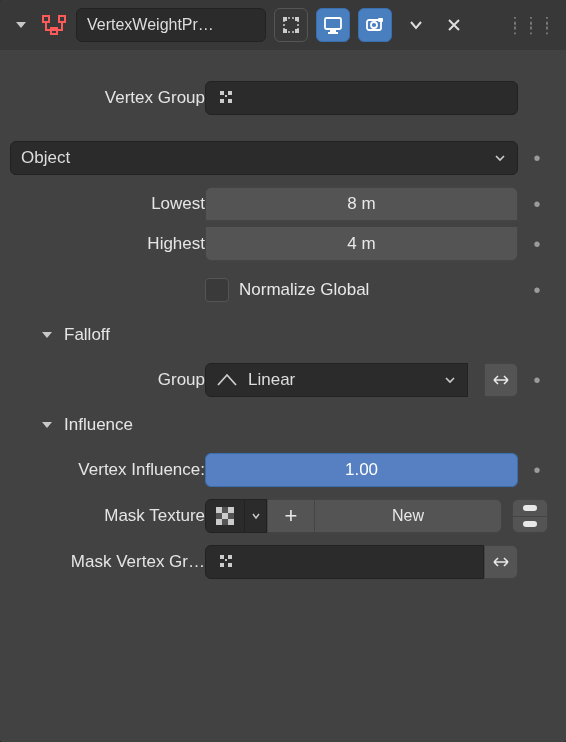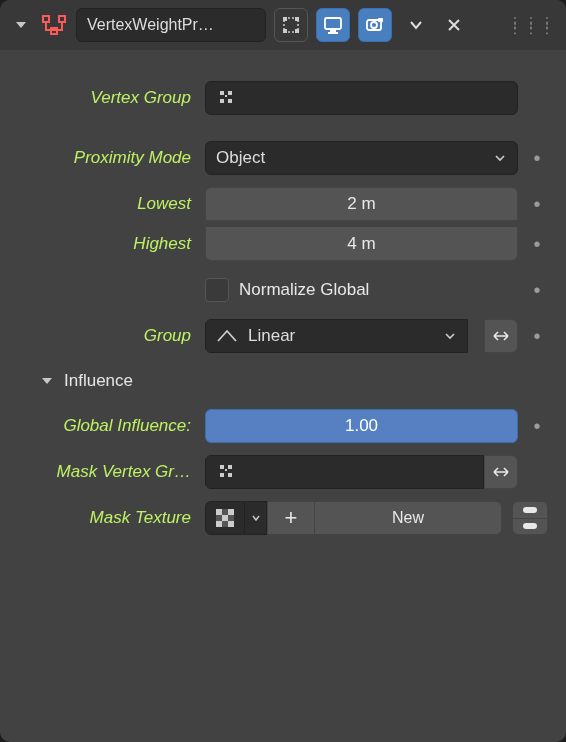--- a/index.html
+++ b/index.html
@@ -1,33 +1,33 @@
 <!DOCTYPE html>
 <html><head>
 <meta charset="utf-8">
 <style>
   html,body{margin:0;padding:0;background:#1d1d1d;}
   *{box-sizing:border-box;font-family:-apple-system,BlinkMacSystemFont,"Segoe UI",sans-serif;}
-  .panel{width:566px;height:742px;background:#424242;border-radius:10px;overflow:hidden;color:#e8e8e8;font-size:17px;}
+  .panel{width:566px;height:742px;background:#424242;border-radius:2px;overflow:hidden;color:#e8e8e8;font-size:17px;}
   
   .hdr{display:flex;align-items:center;gap:8px;background:#383838;padding:6px 10px;height:50px;}
   .hdr .expand{width:22px;height:22px;display:flex;align-items:center;justify-content:center;color:#c8c8c8;}
   .hdr .mod-icon{color:#ff5a5a;display:flex;align-items:center;justify-content:center;width:28px;}
   .hdr .name{flex:0 0 190px;height:34px;background:#2b2b2b;border:1px solid #222;border-radius:6px;display:flex;align-items:center;padding:0 10px;color:#ddd;font-size:16px;}
   .hdr .btn{width:34px;height:34px;display:flex;align-items:center;justify-content:center;border-radius:6px;color:#ddd;}
   .hdr .btn.tog{border:1px solid #555;}
   .hdr .btn.on{background:#4a7fbf;border-color:#3a6faf;color:#fff;}
   .hdr .drop{width:32px;display:flex;align-items:center;justify-content:center;color:#ddd;}
   .hdr .close{width:28px;display:flex;align-items:center;justify-content:center;color:#ddd;}
   .hdr .grip{margin-left:auto;color:#888;letter-spacing:2px;font-size:14px;line-height:6px;text-align:center;}
   .hdr .grip div{height:6px;}
   
   .body{padding:14px 18px 14px 10px;}
   .row{display:flex;align-items:center;height:40px;margin-bottom:6px;}
-  .row .lab{flex:0 0 195px;text-align:right;padding-right:14px;color:#bef264;font-style:italic;}
+  .row .lab{flex:0 0 195px;text-align:right;color:#e5e5e5;}
   .row .field{flex:1;height:34px;display:flex;align-items:center;}
   .row .dot{flex:0 0 22px;text-align:center;color:#9b9b9b;font-size:20px;margin-left:8px;}
   .spacer{height:14px;}
   .inputdark{background:#2b2b2b;border:1px solid #222;border-radius:6px;height:34px;display:flex;align-items:center;}
   .num{background:#545454;border:1px solid #444;border-radius:6px;height:34px;display:flex;align-items:center;justify-content:center;color:#e8e8e8;}
   .num.top{border-bottom-left-radius:0;border-bottom-right-radius:0;}
   .num.bot{border-top-left-radius:0;border-top-right-radius:0;border-top:none;}
   .slider{background:#5680c2;border:1px solid #3a6faf;border-radius:6px;height:34px;display:flex;align-items:center;justify-content:center;color:#ffffff;}
   .subhdr{display:flex;align-items:center;height:38px;margin:6px 0 6px 30px;color:#e5e5e5;}
   .subhdr svg{margin-right:10px;}
@@ -126,36 +126,35 @@
             </svg>
         </div>
       </div>
       <div class="dot"></div>
     </div>
 
 
     <div class="spacer"></div>
 
     <div class="row">
-      <div class="lab">Proximity Mode</div>
       <div class="field sel">
         <span>Object</span>
         <span class="chev">
           <svg width="14" height="10" viewBox="0 0 14 10">
               <path d="M3 3 L7 7 L11 3" fill="none" stroke="#ccc" stroke-width="1.6"></path>
             </svg>
         </span>
       </div>
       <div class="dot">•</div>
     </div>
 
     <div class="row" style="margin-bottom:0">
       <div class="lab">Lowest</div>
       <div class="field num top">
-        <span>2 m</span>
+        <span>8 m</span>
       </div>
       <div class="dot">•</div>
     </div>
 
     <div class="row">
       <div class="lab">Highest</div>
       <div class="field num bot">
         <span>4 m</span>
       </div>
       <div class="dot">•</div>
@@ -163,20 +162,26 @@
 
     <div class="row">
       <div class="lab"></div>
       <div class="field" style="align-items:center">
         <div class="chk"></div>
         <span>Normalize Global</span>
       </div>
       <div class="dot">•</div>
     </div>
 
+    <div class="subhdr">
+      <svg width="14" height="14" viewBox="0 0 14 14">
+          <path d="M2 4 L7 10 L12 4" fill="#c8c8c8"></path>
+        </svg>
+      <span>Falloff</span>
+    </div>
 
     <div class="row">
       <div class="lab">Group</div>
       <div class="field" style="gap:16px">
         <div class="sel" style="flex:1;border-top-right-radius:0;border-bottom-right-radius:0">
           <svg width="22" height="14" viewBox="0 0 22 14" style="margin-right:10px">
               <path d="M2 12 L11 2 L20 12" fill="none" stroke="#ccc" stroke-width="1.8"></path>
             </svg>
           <span>Linear</span>
           <span class="chev">
@@ -195,48 +200,25 @@
     </div>
 
     <div class="subhdr">
       <svg width="14" height="14" viewBox="0 0 14 14">
           <path d="M2 4 L7 10 L12 4" fill="#c8c8c8"></path>
         </svg>
       <span>Influence</span>
     </div>
 
     <div class="row">
-      <div class="lab">Global Influence:</div>
+      <div class="lab">Vertex Influence:</div>
       <div class="field slider">
         <span>1.00</span>
       </div>
       <div class="dot">•</div>
-    </div>
-
-    <div class="row">
-      <div class="lab">Mask Vertex Gr…</div>
-      <div class="field" style="gap:0">
-        <div class="inputdark" style="flex:1;border-top-right-radius:0;border-bottom-right-radius:0">
-          <div class="iconin">
-            <svg class="vgicon" width="20" height="18" viewBox="0 0 20 18">
-                <rect x="2" y="2" width="4" height="4" fill="#ccc"></rect>
-                <rect x="10" y="2" width="4" height="4" fill="#ccc"></rect>
-                <rect x="2" y="10" width="4" height="4" fill="#ccc"></rect>
-                <rect x="10" y="10" width="4" height="4" fill="#ccc"></rect>
-                <rect x="7" y="6" width="2" height="2" fill="#ccc"></rect>
-              </svg>
-          </div>
-        </div>
-        <div class="iconbtn rr" style="border-top-left-radius:0;border-bottom-left-radius:0">
-          <svg width="18" height="14" viewBox="0 0 18 14">
-              <path d="M2 7 L16 7 M2 7 L6 3 M2 7 L6 11 M16 7 L12 3 M16 7 L12 11" stroke="#e8e8e8" stroke-width="1.6" fill="none"></path>
-            </svg>
-        </div>
-      </div>
-      <div class="dot"></div>
     </div>
 
     <div class="row">
       <div class="lab">Mask Texture</div>
       <div class="field" style="gap:10px">
         <div class="masktex" style="flex:1">
           <div class="tx">
             <svg width="18" height="18" viewBox="0 0 18 18">
               <rect x="0" y="0" width="6" height="6" fill="#ccc"></rect>
                 <rect x="6" y="0" width="6" height="6" fill="#555"></rect>
@@ -268,14 +250,37 @@
           <div>
               <svg width="18" height="8" viewBox="0 0 18 8">
                 <rect x="2" y="1" width="14" height="6" rx="3" fill="#e8e8e8"></rect>
               </svg>
             </div>
         </div>
       </div>
       <div class="dot" style="flex:0 0 0;margin:0"></div>
     </div>
 
+    <div class="row">
+      <div class="lab">Mask Vertex Gr…</div>
+      <div class="field" style="gap:0">
+        <div class="inputdark" style="flex:1;border-top-right-radius:0;border-bottom-right-radius:0">
+          <div class="iconin">
+            <svg class="vgicon" width="20" height="18" viewBox="0 0 20 18">
+                <rect x="2" y="2" width="4" height="4" fill="#ccc"></rect>
+                <rect x="10" y="2" width="4" height="4" fill="#ccc"></rect>
+                <rect x="2" y="10" width="4" height="4" fill="#ccc"></rect>
+                <rect x="10" y="10" width="4" height="4" fill="#ccc"></rect>
+                <rect x="7" y="6" width="2" height="2" fill="#ccc"></rect>
+              </svg>
+          </div>
+        </div>
+        <div class="iconbtn rr" style="border-top-left-radius:0;border-bottom-left-radius:0">
+          <svg width="18" height="14" viewBox="0 0 18 14">
+              <path d="M2 7 L16 7 M2 7 L6 3 M2 7 L6 11 M16 7 L12 3 M16 7 L12 11" stroke="#e8e8e8" stroke-width="1.6" fill="none"></path>
+            </svg>
+        </div>
+      </div>
+      <div class="dot"></div>
+    </div>
+
   </div>
 </div>
 
 </body></html>

